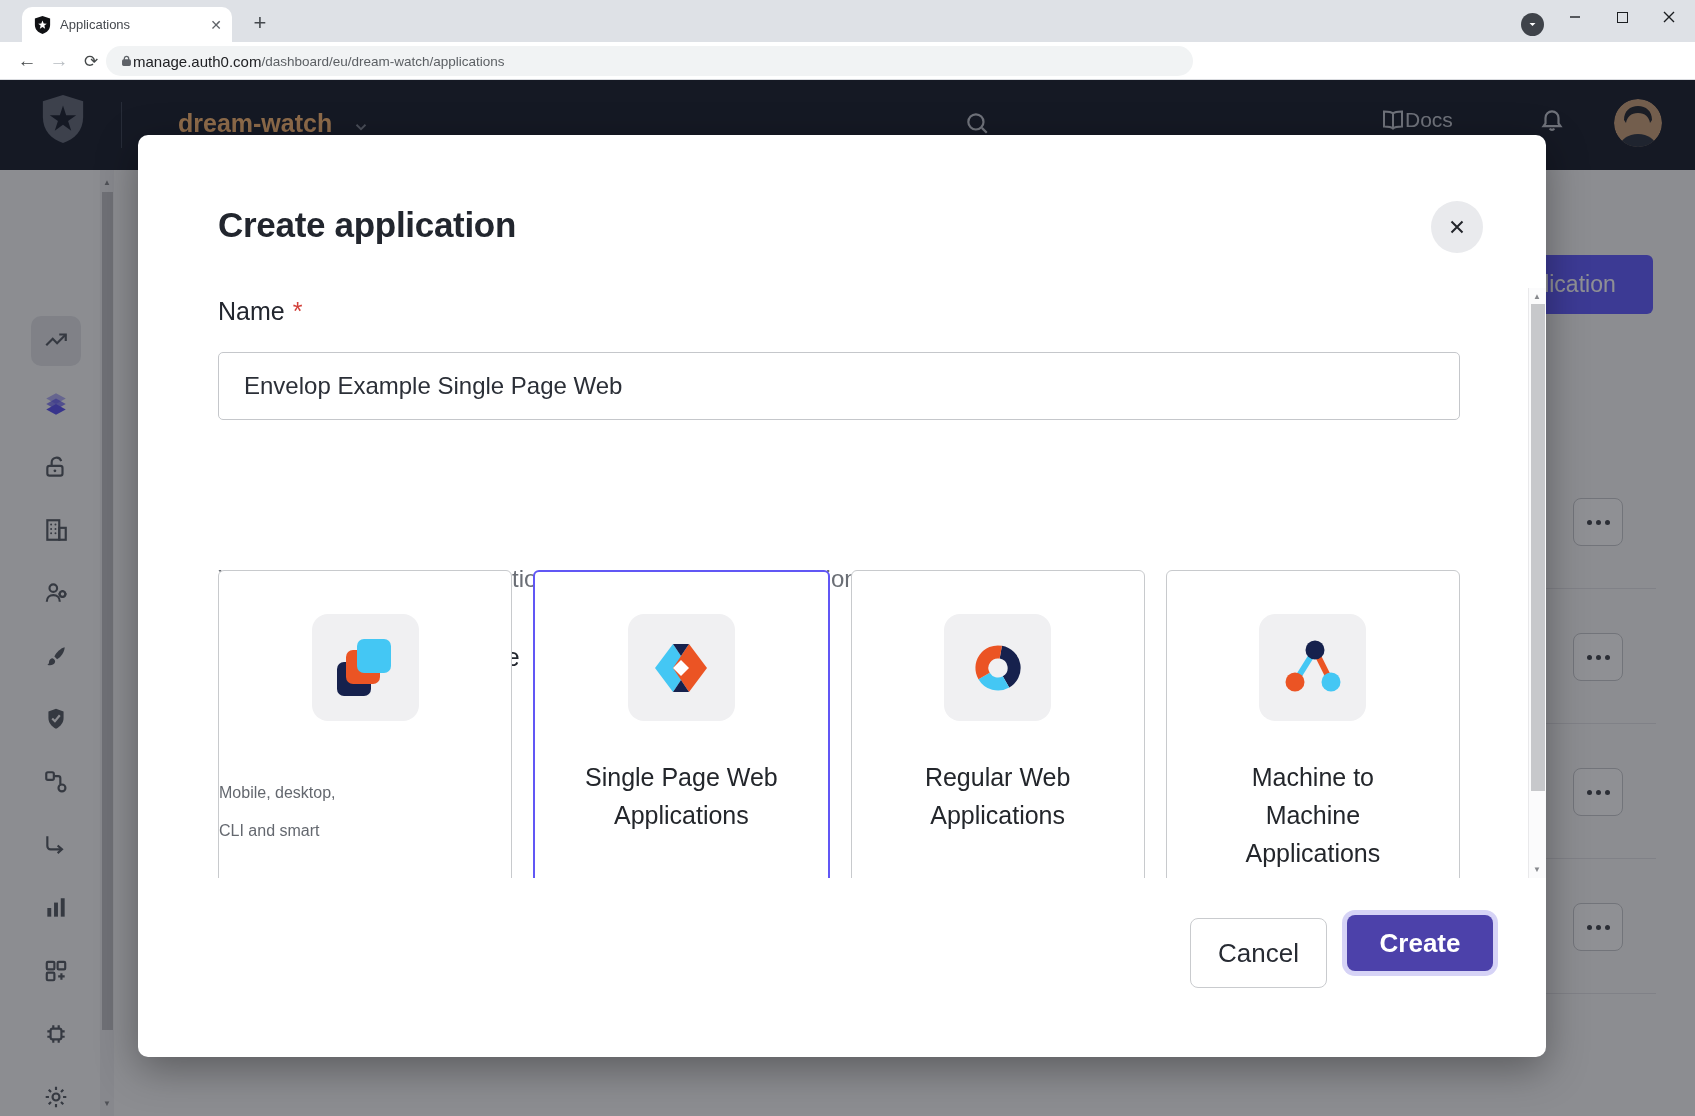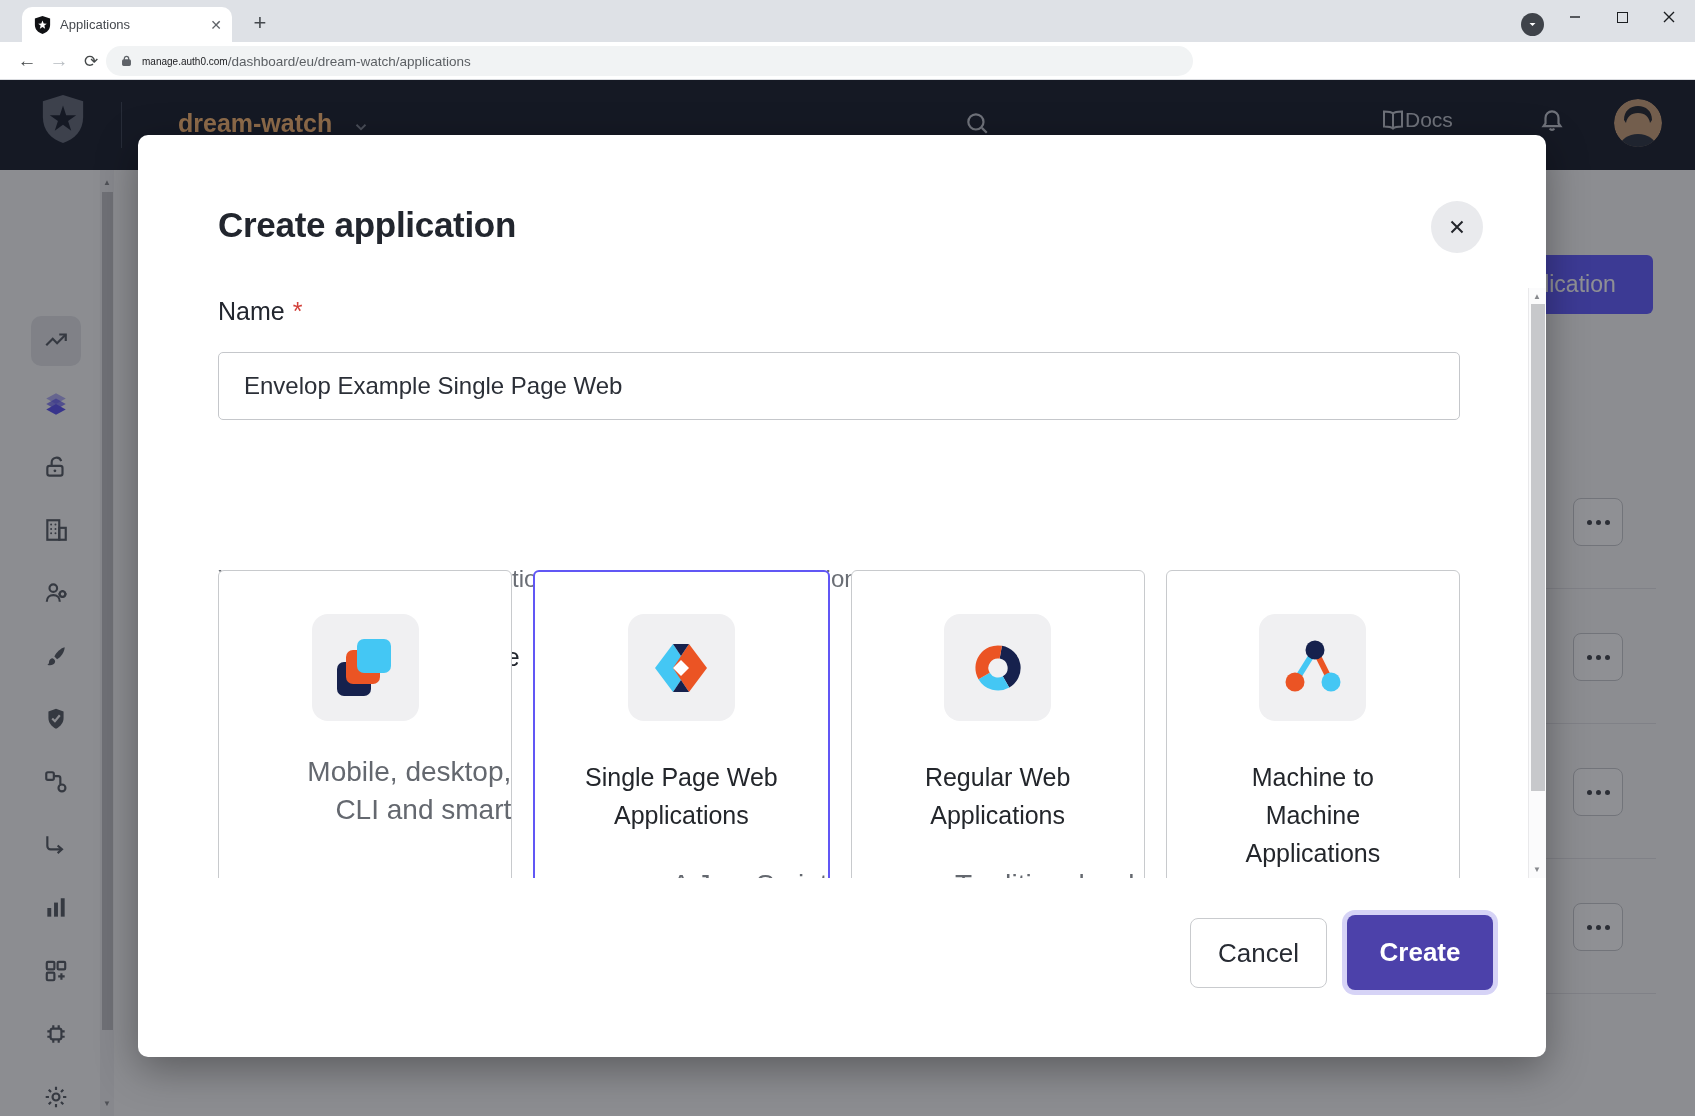--- a/index.html
+++ b/index.html
@@ -20,21 +20,21 @@
   #tabsearch { position:absolute; left:1521px; top:13px; width:23px; height:23px; background:#3f434a;
                border-radius:50%; display:flex; align-items:center; justify-content:center; }
   .winctl { position:absolute; top:6px; width:22px; height:22px; display:flex; align-items:center;
             justify-content:center; color:#1b1e21; }
   #toolbar { position:absolute; left:0; top:42px; width:1695px; height:38px; background:#ffffff;
              border-bottom:1px solid #dadce0; }
   .navbtn { position:absolute; top:6px; width:26px; height:26px; display:flex; align-items:center;
             justify-content:center; font-size:19px; color:#444849; }
   #omnibox { position:absolute; left:106px; top:4px; width:1087px; height:30px; background:#f1f3f4;
              border-radius:15px; display:flex; align-items:center; padding:0 14px; }
-  #omnibox .domain { font-size:10px; color:#202124; margin-left:9px; }
+  #omnibox .domain { font-size:15px; color:#202124; }
   #omnibox .path { font-size:13.5px; color:#5b5f63; }
   .extico { position:absolute; top:50px; width:22px; height:22px; display:flex; align-items:center;
             justify-content:center; }
   .badge { position:absolute; right:-4px; bottom:-3px; background:#36393c; color:#fff; font-size:8px;
            padding:0 2px; border-radius:2px; line-height:10px; }
   #refreshpill { position:absolute; left:1572px; top:47px; width:117px; height:29px; border:1.5px solid #7bbf90;
                  border-radius:15px; background:#fff; display:flex; align-items:center; justify-content:center; gap:7px; }
   #refreshpill .lbl { color:#188038; font-size:14px; }
   #refreshpill .kebab { color:#188038; font-size:13px; letter-spacing:0; line-height:9px; }
 
@@ -82,28 +82,28 @@
                 font-family:"Liberation Sans", sans-serif; background:#fff; }
   #name-help { position:absolute; left:80px; top:428px; font-size:24px; color:#6a6e75; top:430px; }
   #choose-heading { position:absolute; left:80px; top:508px; font-size:25px; color:#22262e; }
   #cards { position:absolute; left:80px; top:435px; width:1242px; display:flex; gap:21px; }
   .card { flex:1; height:430px; background:#fff; border:1px solid #c8cacd; border-radius:6px; }
   .card.selected { border:2px solid #6157f5; }
   .tile { width:107px; height:107px; border-radius:16px; background:#f0f0f2; margin:43px auto 0 auto;
           display:flex; align-items:center; justify-content:center; }
   .card.selected .tile { margin-top:42px; }
   .ctitle { margin-top:37px; text-align:center; font-size:25px; line-height:38px; color:#23262b; }
-  .cdesc { margin-top:32px; text-align:right; font-size:28px; line-height:38px; color:#64686f; }
+  .cdesc { margin-top:53px; text-align:left; font-size:16px; line-height:38px; color:#64686f; }
   #modal-scrollbar { position:absolute; right:0; top:153px; width:18px; height:590px; background:#fbfbfc;
                      border-left:1px solid #e9e9eb; }
   #modal-thumb { position:absolute; left:2px; top:16px; width:14px; height:487px; background:#c7c8cb; }
   #cancel-btn { position:absolute; left:1052px; top:783px; width:137px; height:70px; background:#fff;
                 border:1px solid #c9cbce; border-radius:8px; font-size:26px; color:#272b33;
                 display:flex; align-items:center; justify-content:center; }
-  #create-btn { position:absolute; left:1209px; top:780px; width:146px; height:75px; background:#4c41aa;
+  #create-btn { position:absolute; left:1209px; top:780px; width:146px; height:56px; background:#4c41aa;
                 border:none; border-radius:8px; font-size:26px; font-weight:600; color:#fff;
                 box-shadow:0 0 0 5px #d6d3f6; display:flex; align-items:center; justify-content:center; }
 </style>
 </head>
 <body>
 
 <div id="browser">
 
   <div id="tabbar">
     <div id="tab">

